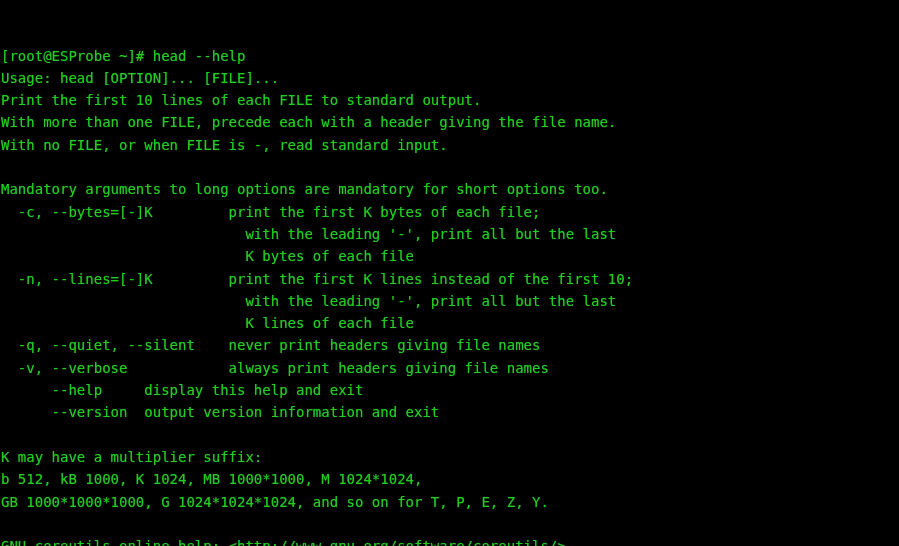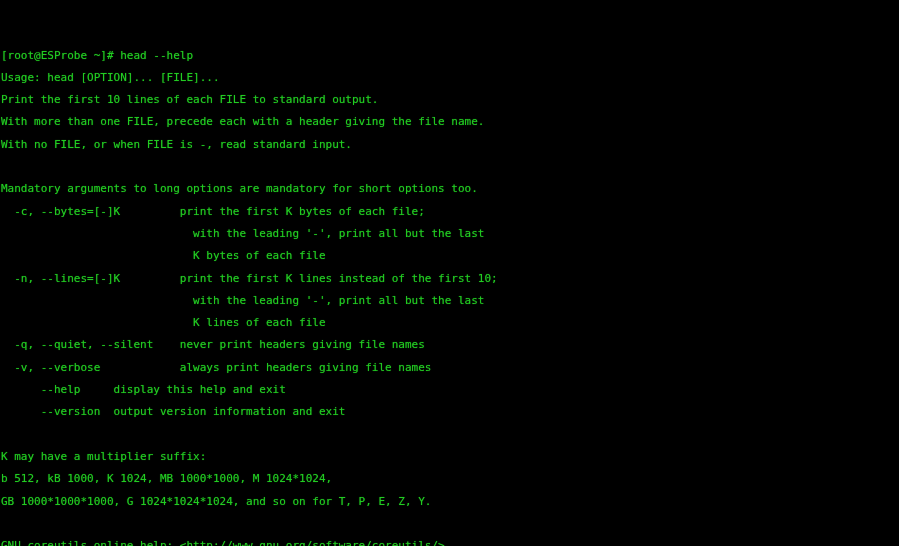--- a/index.html
+++ b/index.html
@@ -12,21 +12,21 @@
     height: 546px;
     overflow: hidden;
   }
   #terminal {
     width: 834px;
     height: 546px;
     background: #000000;
     box-sizing: border-box;
     padding: 0px 0px 0px 1px;
     font-family: "DejaVu Sans Mono", "Liberation Mono", monospace;
-    font-size: 11px;
+    font-size: 14px;
     line-height: 22.3px;
     color: #22cc22;
     letter-spacing: 0px;
     white-space: pre;
     font-weight: 400;
     -webkit-font-smoothing: none;
   }
   .row {
     height: 22.3px;
     white-space: pre;

